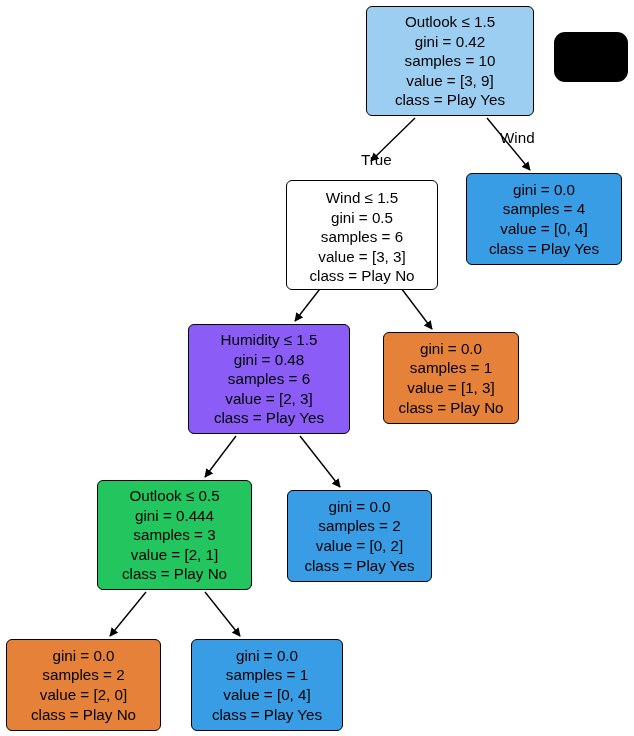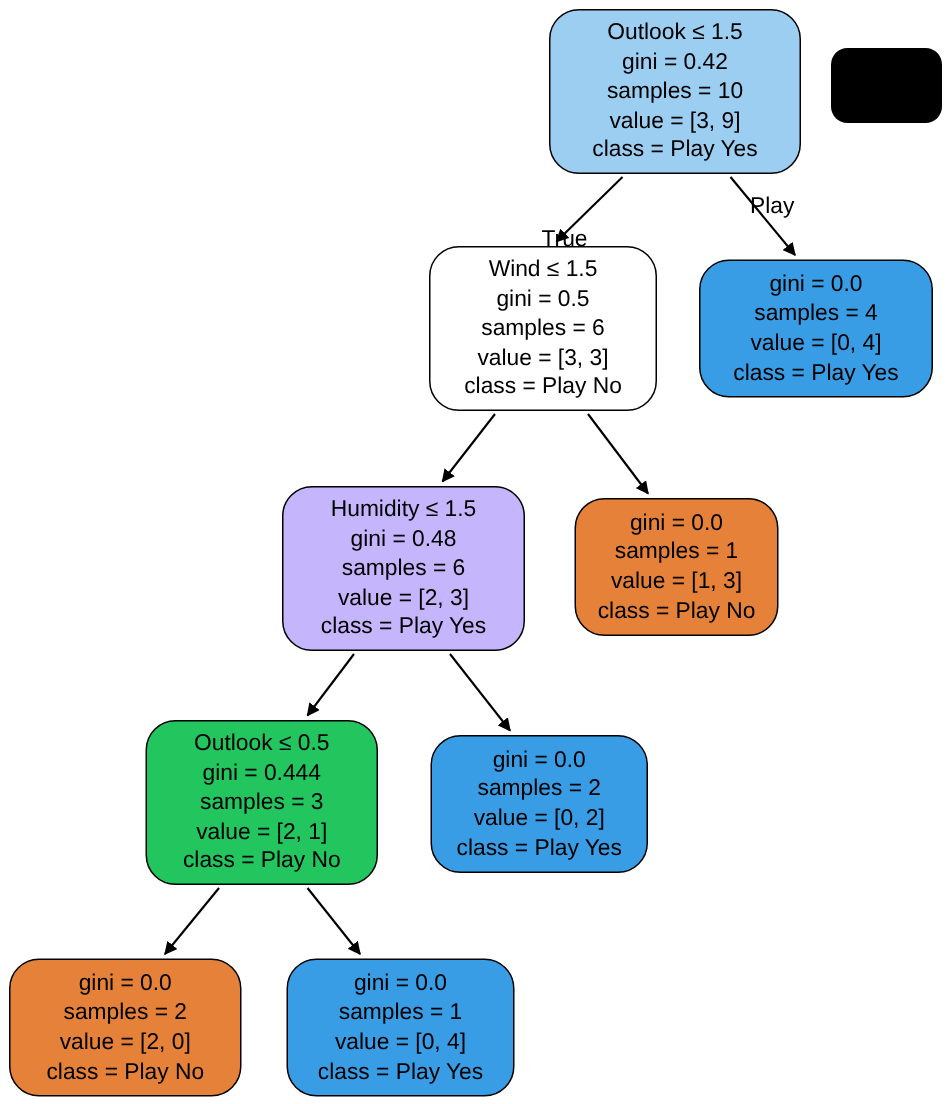--- a/index.html
+++ b/index.html
@@ -22,21 +22,21 @@
     left: 0;
     top: 0;
     width: 634px;
     height: 736px;
     pointer-events: none;
   }
   .node {
     position: absolute;
     box-sizing: border-box;
     border: 1.4px solid #000000;
-    border-radius: 20px;
+    border-radius: 6px;
     text-align: center;
     font-size: 15.2px;
     line-height: 19.6px;
     color: #000000;
     display: flex;
     flex-direction: column;
     justify-content: center;
     align-items: center;
     padding: 3px 0;
     white-space: nowrap;
@@ -82,36 +82,36 @@
   <div class="node" id="node-n0" style="left: 366px; top: 6px; width: 168px; height: 110px; background: rgb(156, 206, 242);">
     <span class="line">Outlook ≤ 1.5</span>
     <span class="line">gini = 0.42</span>
     <span class="line">samples = 10</span>
     <span class="line">value = [3, 9]</span>
     <span class="line">class = Play Yes</span>
   </div>
 
   <div class="blackbox" id="node-n_redacted" style="left: 554px; top: 32px; width: 74px; height: 50px; background: rgb(0, 0, 0);"></div>
 
-  <div class="node" id="node-n1" style="left: 286px; top: 164px; width: 152px; height: 110px; background: rgb(255, 255, 255);">
+  <div class="node" id="node-n1" style="left: 286px; top: 180px; width: 152px; height: 110px; background: rgb(255, 255, 255); justify-content: flex-end;">
     <span class="line">Wind ≤ 1.5</span>
     <span class="line">gini = 0.5</span>
     <span class="line">samples = 6</span>
     <span class="line">value = [3, 3]</span>
     <span class="line">class = Play No</span>
   </div>
 
   <div class="node" id="node-n2" style="left: 466px; top: 173px; width: 156px; height: 92px; background: rgb(57, 157, 229);">
     <span class="line">gini = 0.0</span>
     <span class="line">samples = 4</span>
     <span class="line">value = [0, 4]</span>
     <span class="line">class = Play Yes</span>
   </div>
 
-  <div class="node" id="node-n3" style="left: 188px; top: 324px; width: 162px; height: 110px; background: #c4b5fd;">
+  <div class="node" id="node-n3" style="left: 188px; top: 324px; width: 162px; height: 110px; background: #8b5cf6;">
     <span class="line">Humidity ≤ 1.5</span>
     <span class="line">gini = 0.48</span>
     <span class="line">samples = 6</span>
     <span class="line">value = [2, 3]</span>
     <span class="line">class = Play Yes</span>
   </div>
 
   <div class="node" id="node-n4" style="left: 383px; top: 332px; width: 136px; height: 92px; background: rgb(229, 129, 57);">
     <span class="line">gini = 0.0</span>
     <span class="line">samples = 1</span>
@@ -142,15 +142,15 @@
   </div>
 
   <div class="node" id="node-n8" style="left: 191px; top: 639px; width: 152px; height: 92px; background: rgb(57, 157, 229);">
     <span class="line">gini = 0.0</span>
     <span class="line">samples = 1</span>
     <span class="line">value = [0, 4]</span>
     <span class="line">class = Play Yes</span>
   </div>
 
   <div class="edge-label" style="left:361px; top:119px;margin-top:32px;">True</div>
-  <div class="edge-label" style="left:500px; top:129px;">Play</div>
+  <div class="edge-label" style="left:500px; top:129px;">Wind</div>
 
 </div>
 
 </body></html>

